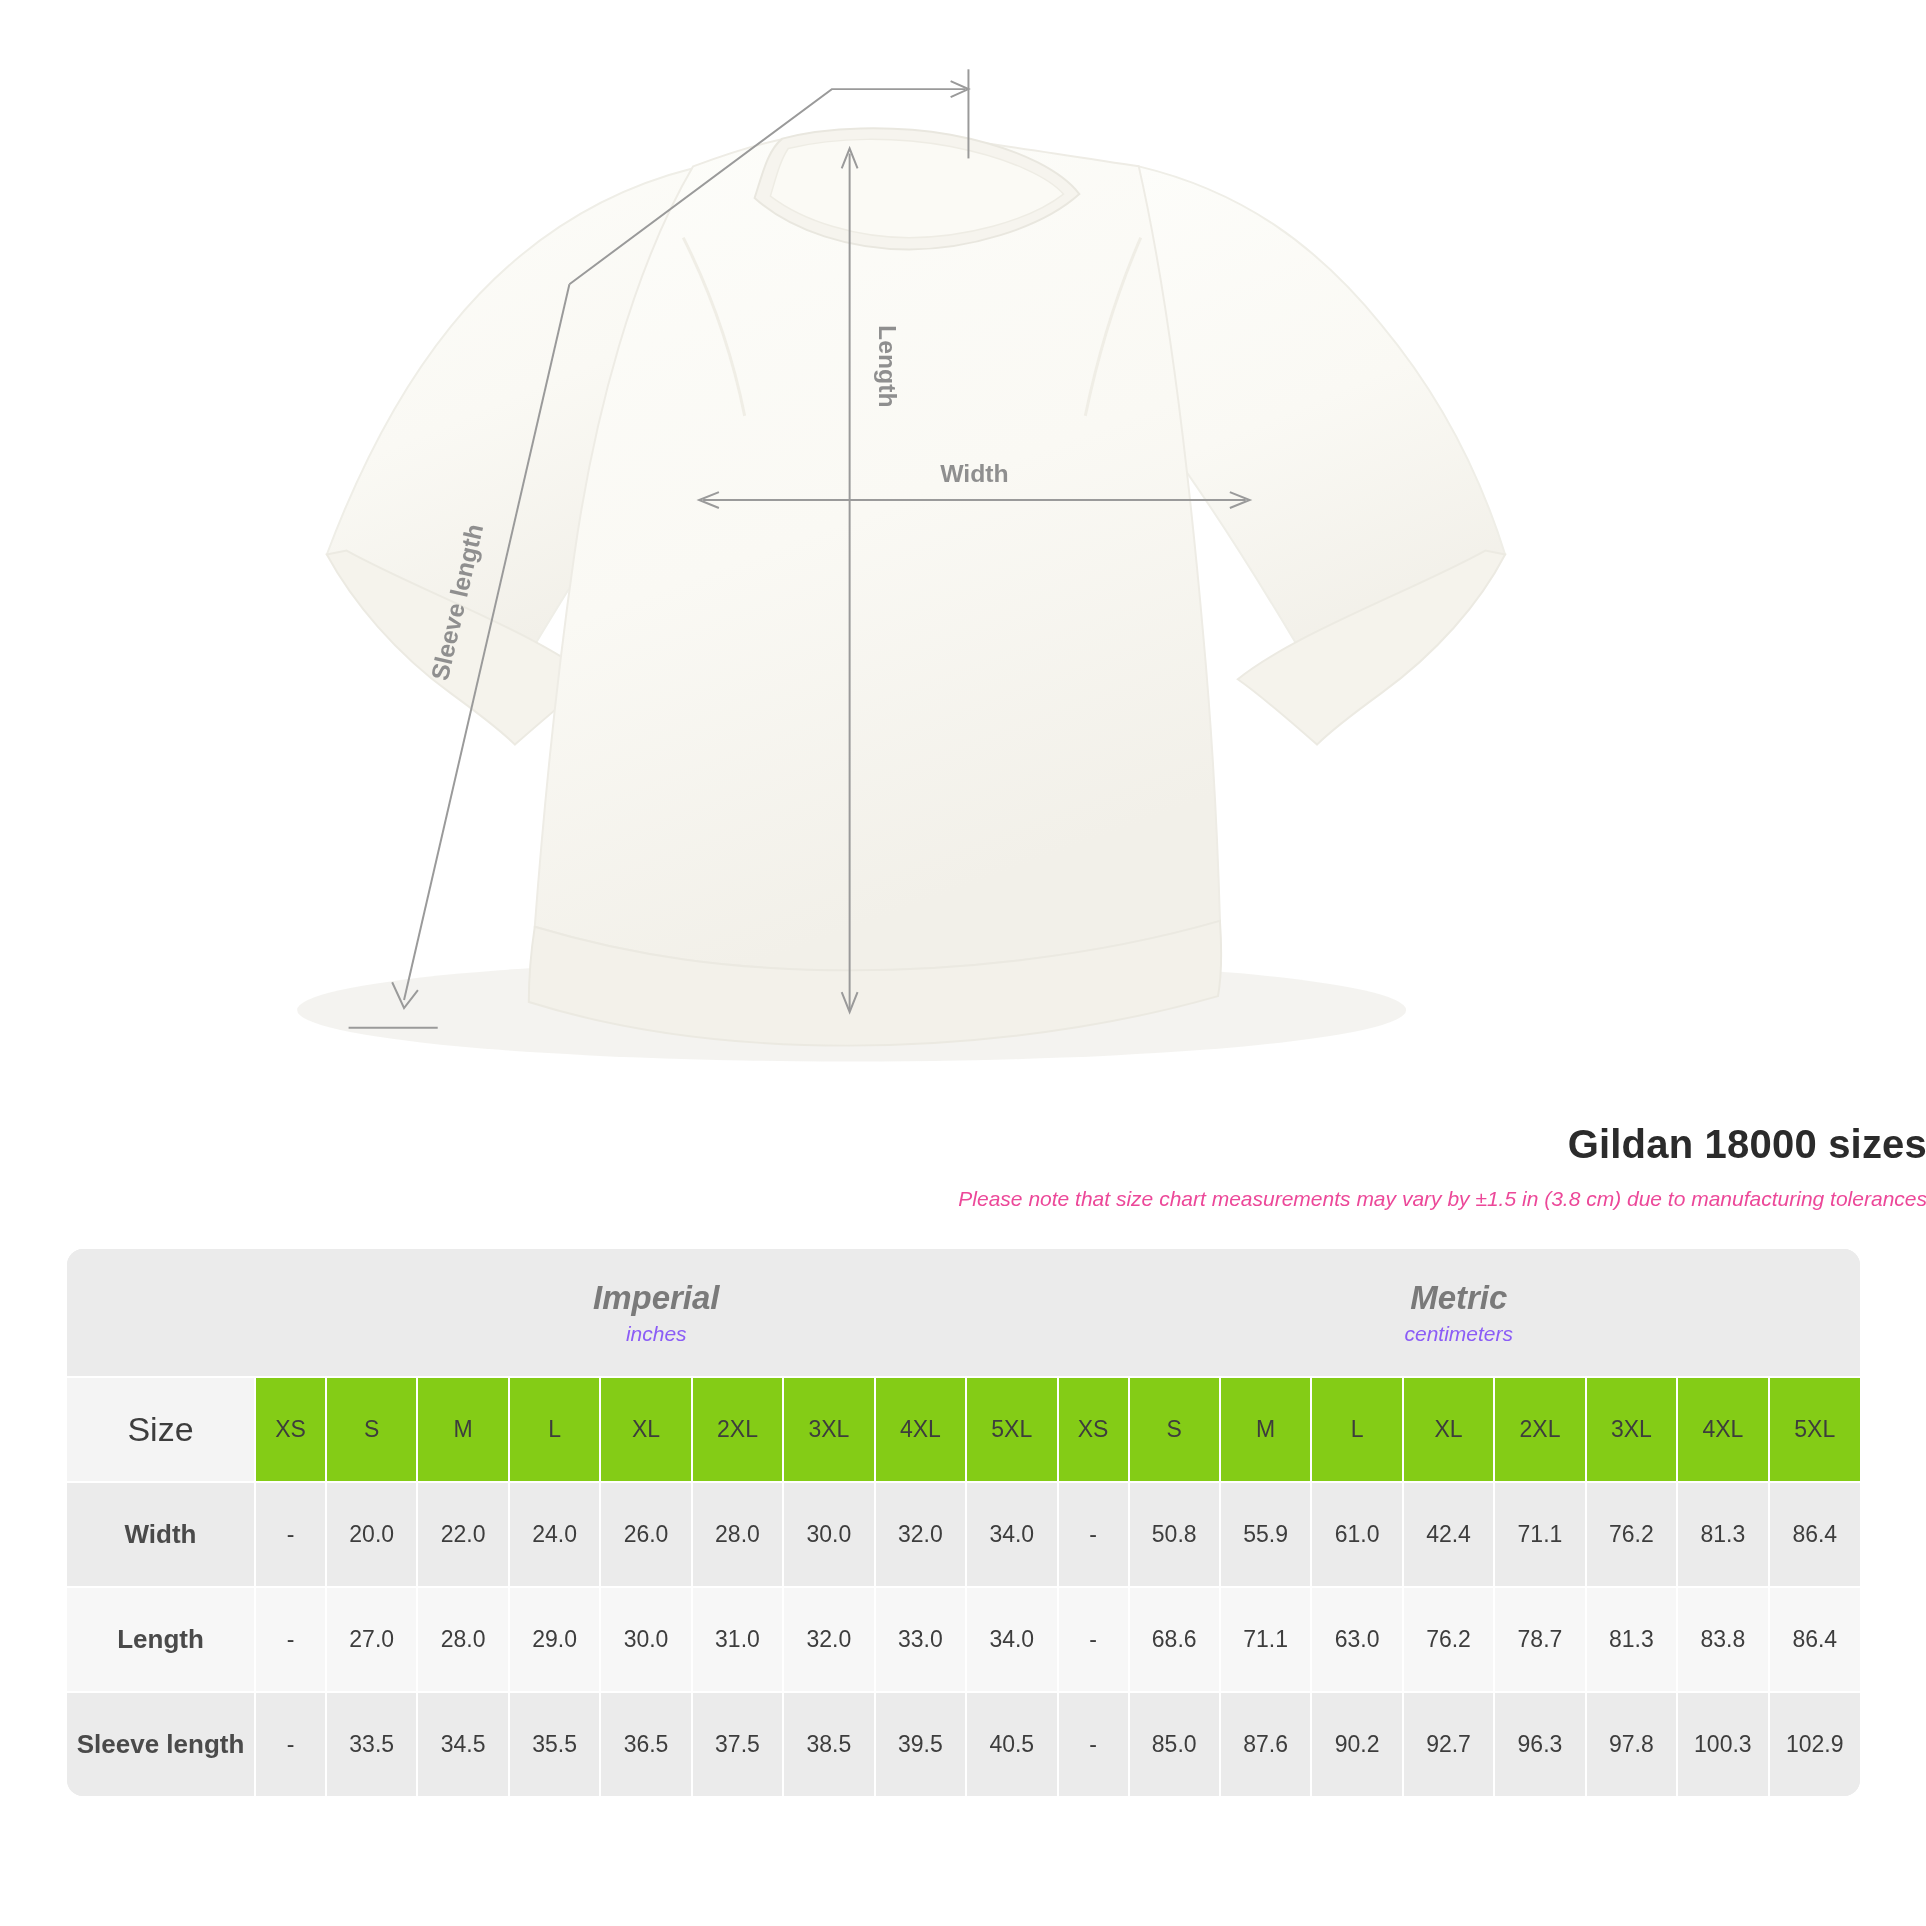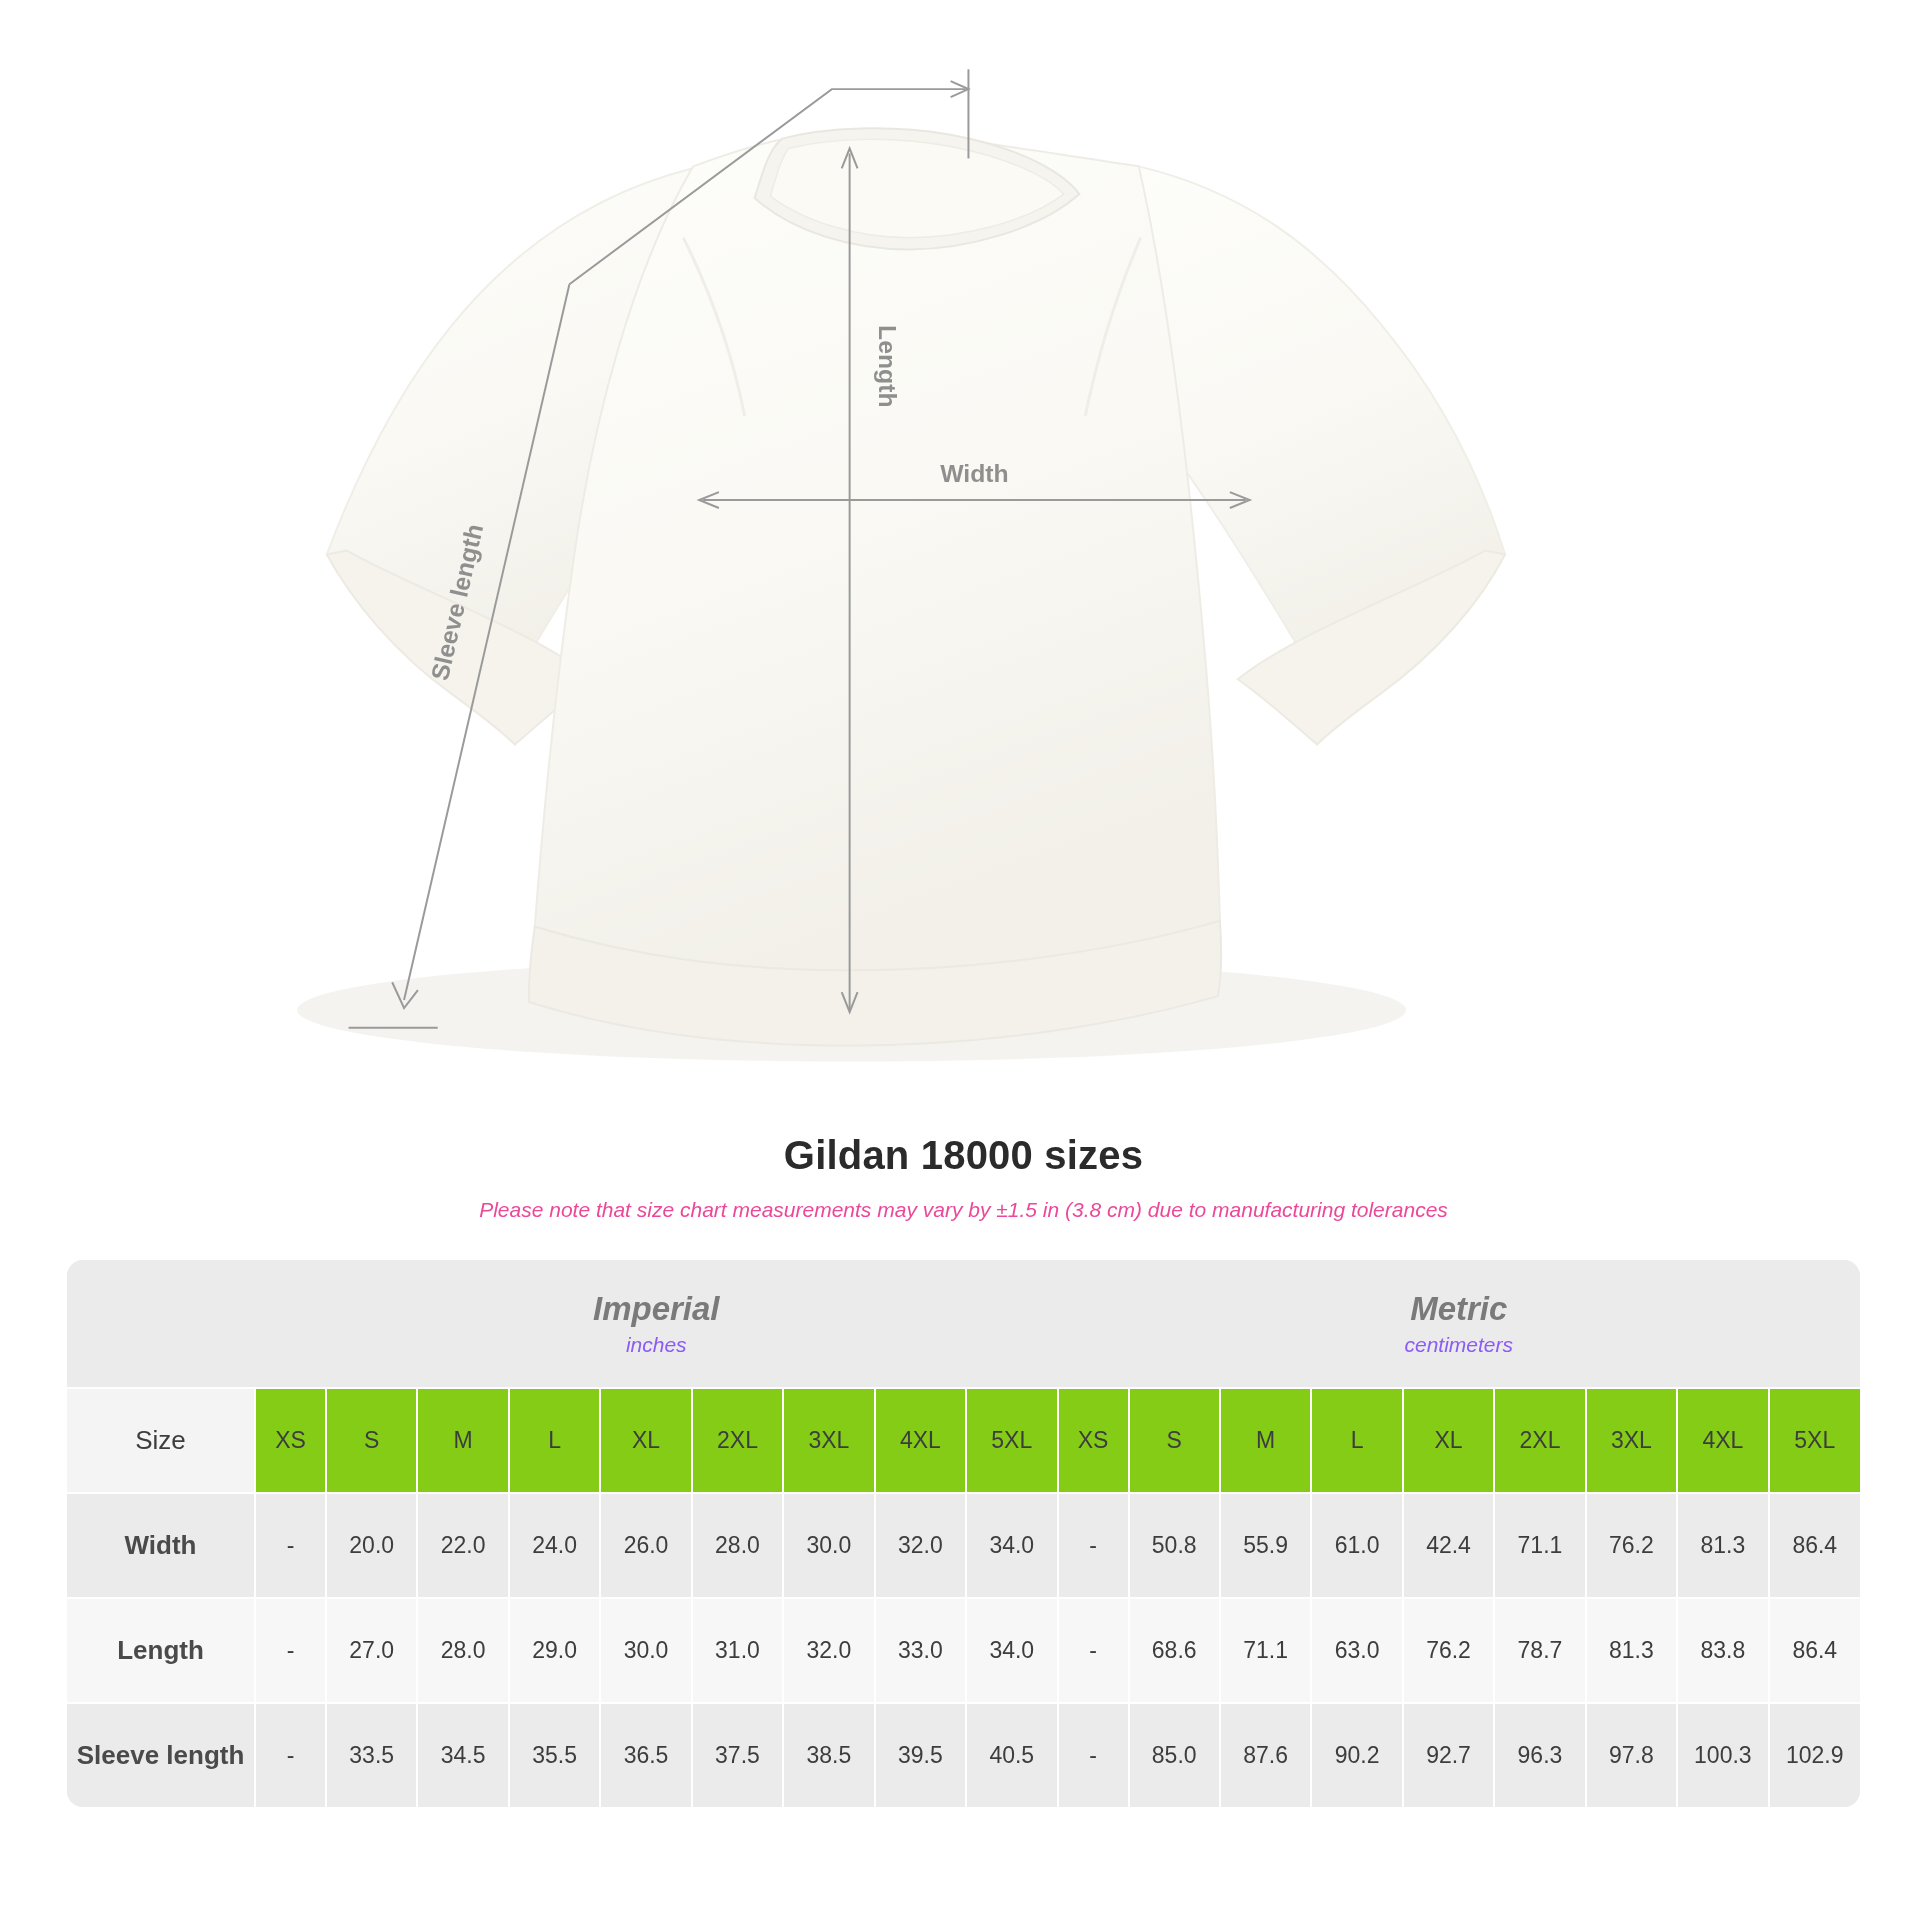--- a/index.html
+++ b/index.html
@@ -28,22 +28,22 @@
     height: 1109px;
   }
   .garment-svg {
     position: absolute;
     left: 0;
     top: 0;
   }
 
   
   .title-block {
-    text-align: center;
-    margin-top: 24px;
+    text-align: right;
+    margin-top: 13px;
   }
   .chart-title {
     font-size: 40px;
     font-weight: bold;
     color: #2b2b2b;
     letter-spacing: 0.2px;
   }
   .chart-note {
     font-size: 21px;
     font-style: italic;
@@ -96,21 +96,21 @@
     height: 103px;
     background: #84cc16;
     border-right: 2px solid #ffffff;
     border-top: 2px solid #ffffff;
     font-weight: bold;
     color: #4a4a4a;
     font-size: 25px;
   }
   .head-row td.rowlabel {
     background: #f4f4f4;
-    font-size: 26px;
+    font-size: 34px;
   }
 
   .data-row td {
     height: 103px;
     border-right: 2px solid #ffffff;
     border-top: 2px solid #ffffff;
     font-size: 25px;
     color: #3d3d3d;
   }
   .data-row.alt td { background: #ebebeb; }

